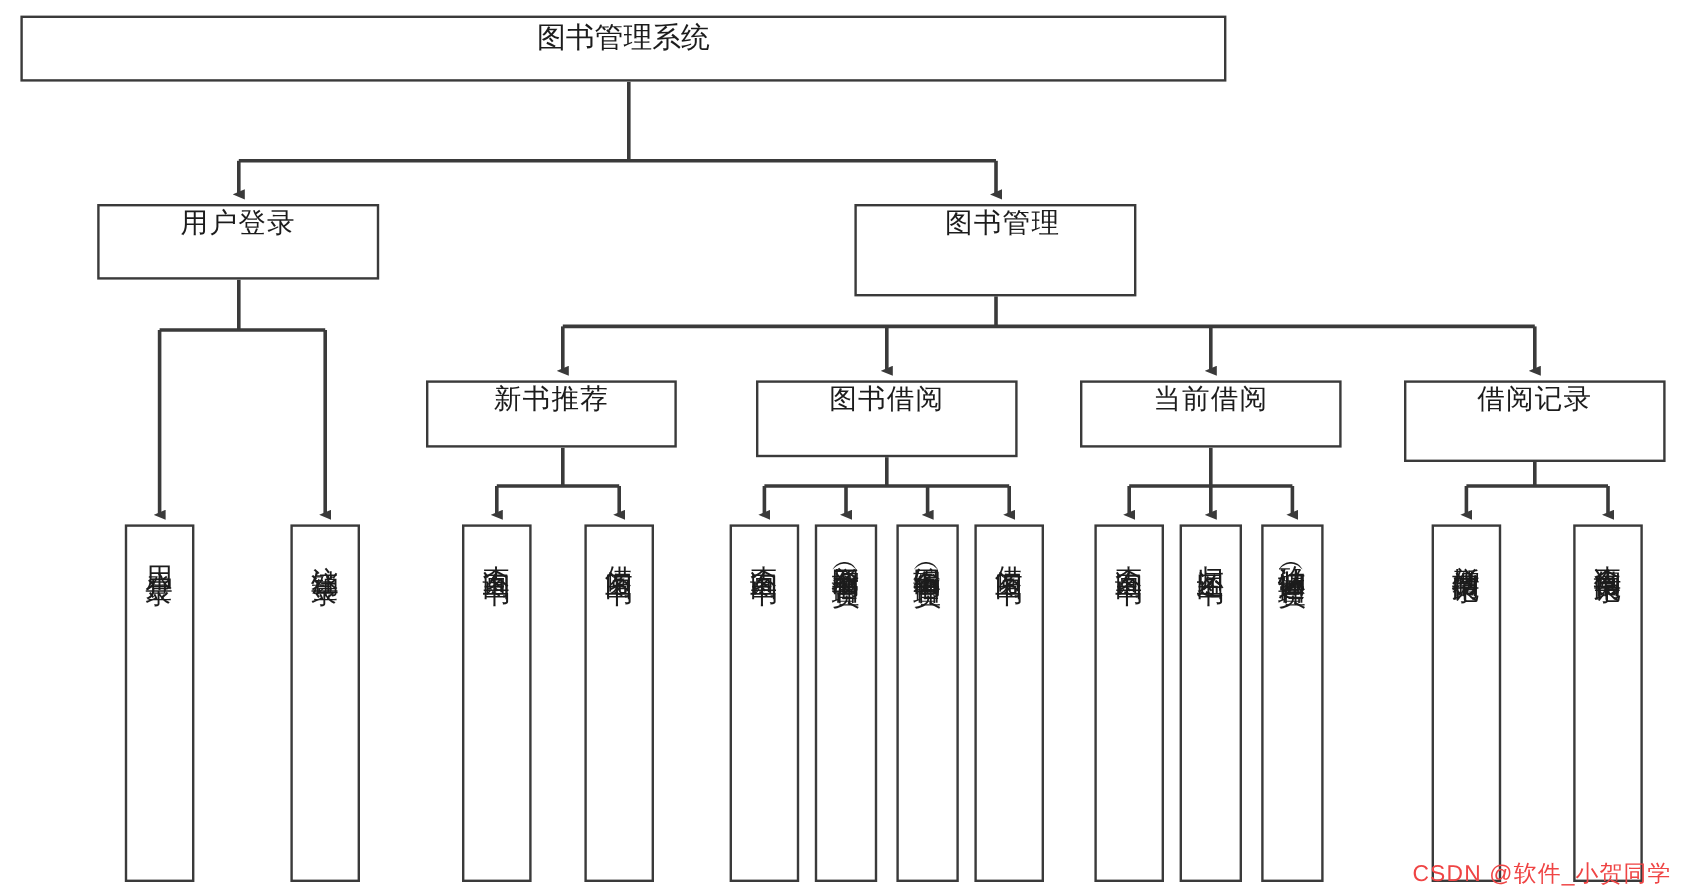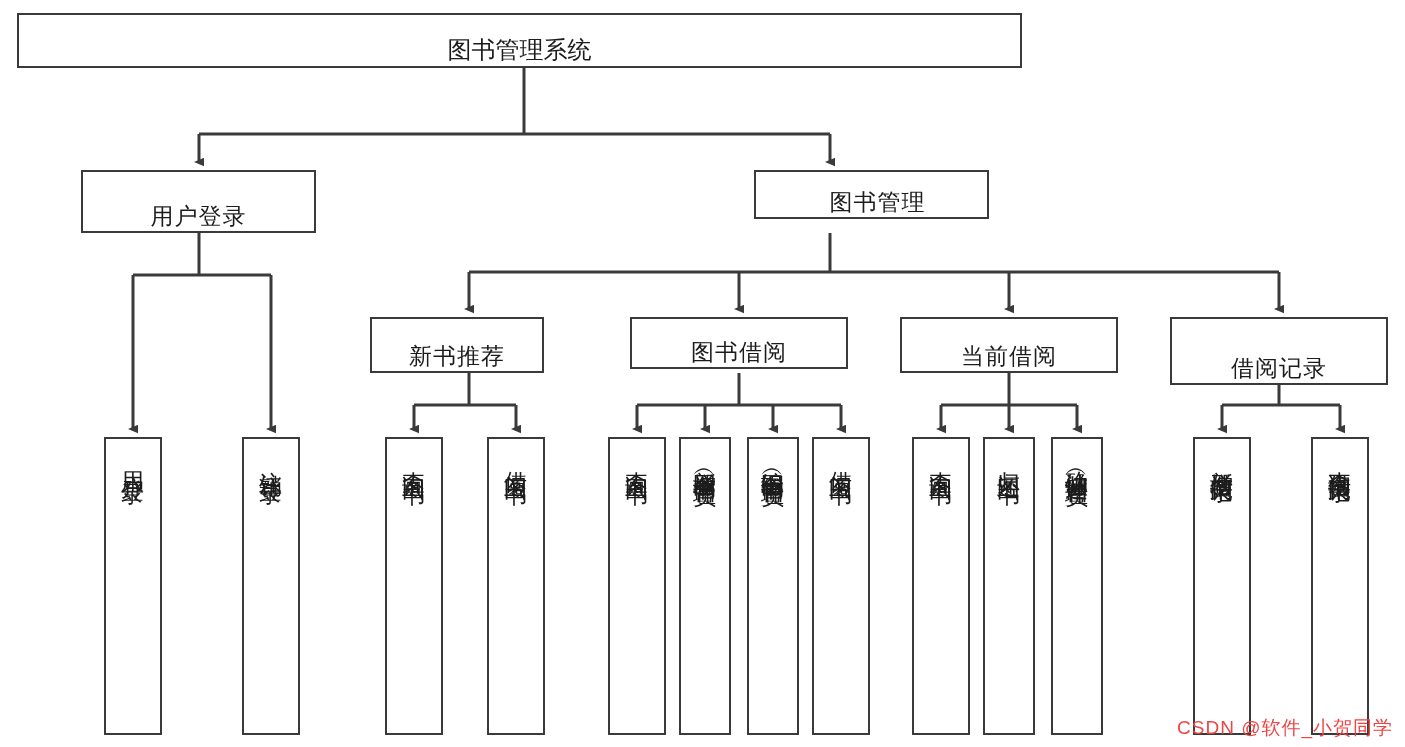--- a/index.html
+++ b/index.html
@@ -25,21 +25,21 @@
     width: 1405px;
     height: 747px;
     pointer-events: none;
   }
   .node {
     position: absolute;
     box-sizing: border-box;
     background: #ffffff;
     border: 2px solid #3a3a3a;
     display: flex;
-    align-items: flex-end;
+    align-items: flex-start;
     justify-content: center;
     color: #1c1c1c;
   }
   .node.h {
     font-size: 23px;
     letter-spacing: 1px;
     line-height: 1.2;
   }
   .node.root {
     font-size: 24px;
@@ -128,28 +128,28 @@
     </g>
   </svg>
 
   <div class="node root" style="left:17px; top:13px; width:1005px; height:55px;">
     <span>图书管理系统</span>
   </div>
 
   <div class="node h" style="left:81px; top:170px; width:235px; height:63px;">
     <span>用户登录</span>
   </div>
-  <div class="node h" style="left:754px; top:170px; width:235px; height:49px;padding-left:12px;">
+  <div class="node h" style="left:712px; top:170px; width:235px; height:77px;padding-left:12px;">
     <span>图书管理</span>
   </div>
 
-  <div class="node h" style="left:370px; top:317px; width:174px; height:56px;">
+  <div class="node h" style="left:355px; top:317px; width:209px; height:56px;">
     <span>新书推荐</span>
   </div>
-  <div class="node h" style="left:630px; top:317px; width:218px; height:52px;">
+  <div class="node h" style="left:630px; top:317px; width:218px; height:64px;">
     <span>图书借阅</span>
   </div>
   <div class="node h" style="left:900px; top:317px; width:218px; height:56px;">
     <span>当前借阅</span>
   </div>
   <div class="node h" style="left:1170px; top:317px; width:218px; height:68px;">
     <span>借阅记录</span>
   </div>
 
   <div class="node leaf" style="left:104px; top:437px; width:58px; height:298px;">

